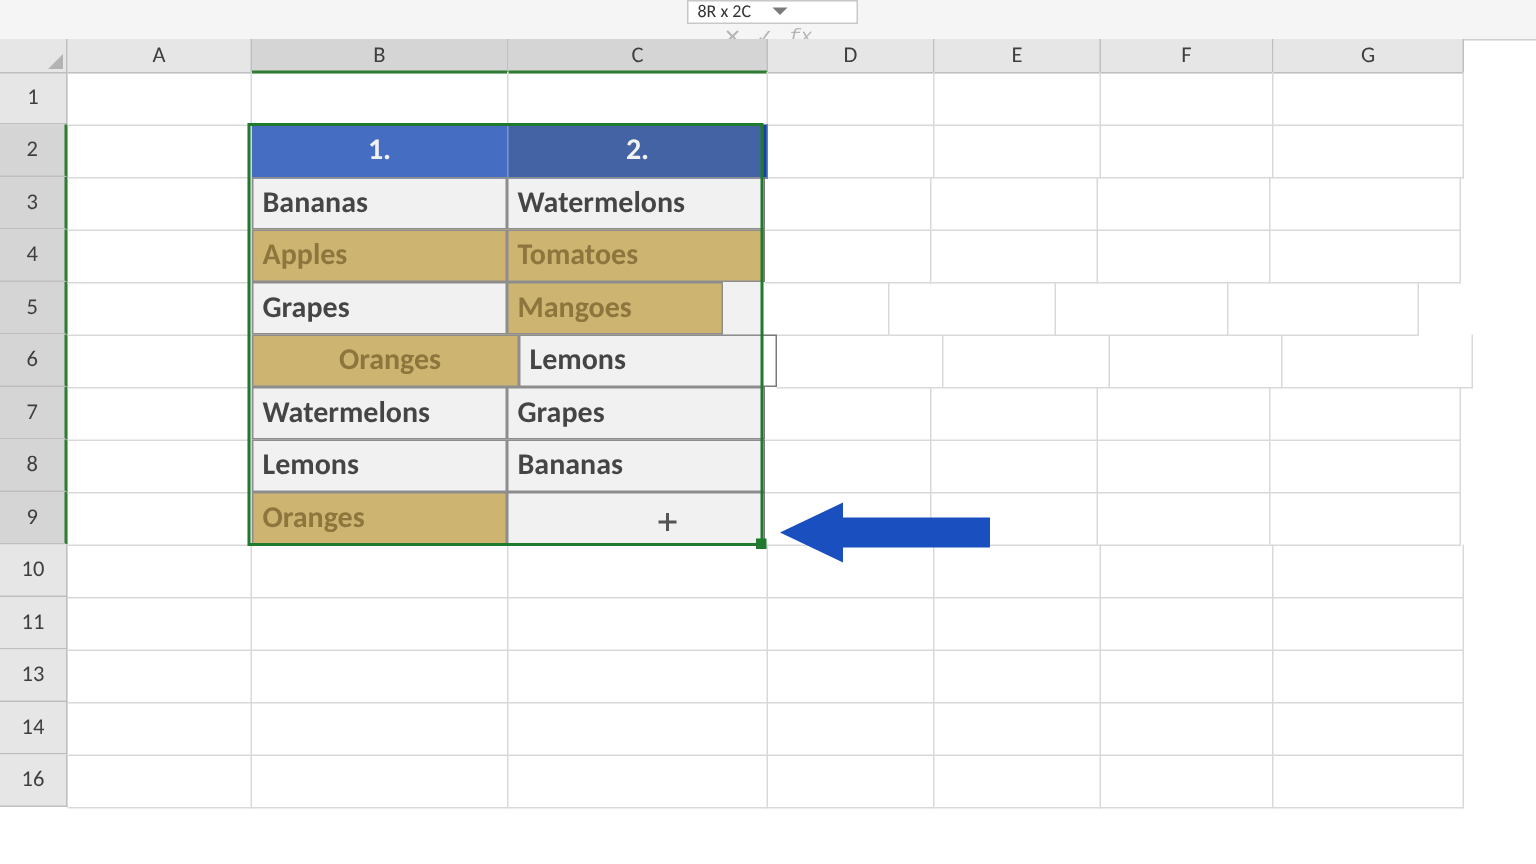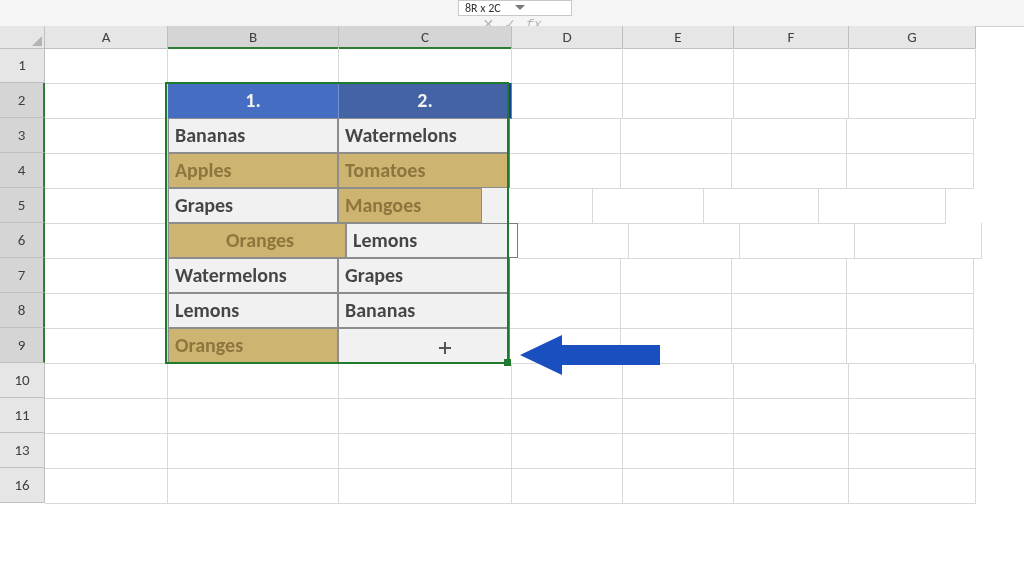--- a/index.html
+++ b/index.html
@@ -350,20 +350,30 @@
         <div class="row-h">13</div>
         <div class="cell col-A" style="width: 122px;"></div>
         <div class="cell col-B" style="width: 170px;"></div>
         <div class="cell col-C" style="width: 172px;"></div>
         <div class="cell col-D" style="width: 110px;"></div>
         <div class="cell col-E" style="width: 110px;"></div>
         <div class="cell col-F" style="width: 114px;"></div>
         <div class="cell col-G" style="width: 126px;"></div>
       </div>
       <div class="row">
+        <div class="row-h">14</div>
+        <div class="cell col-A" style="width: 122px;"></div>
+        <div class="cell col-B" style="width: 170px;"></div>
+        <div class="cell col-C" style="width: 172px;"></div>
+        <div class="cell col-D" style="width: 110px;"></div>
+        <div class="cell col-E" style="width: 110px;"></div>
+        <div class="cell col-F" style="width: 114px;"></div>
+        <div class="cell col-G" style="width: 126px;"></div>
+      </div>
+      <div class="row">
         <div class="row-h">16</div>
         <div class="cell col-A" style="width: 122px;"></div>
         <div class="cell col-B" style="width: 170px;"></div>
         <div class="cell col-C" style="width: 172px;"></div>
         <div class="cell col-D" style="width: 110px;"></div>
         <div class="cell col-E" style="width: 110px;"></div>
         <div class="cell col-F" style="width: 114px;"></div>
         <div class="cell col-G" style="width: 126px;"></div>
       </div>
     </div>

